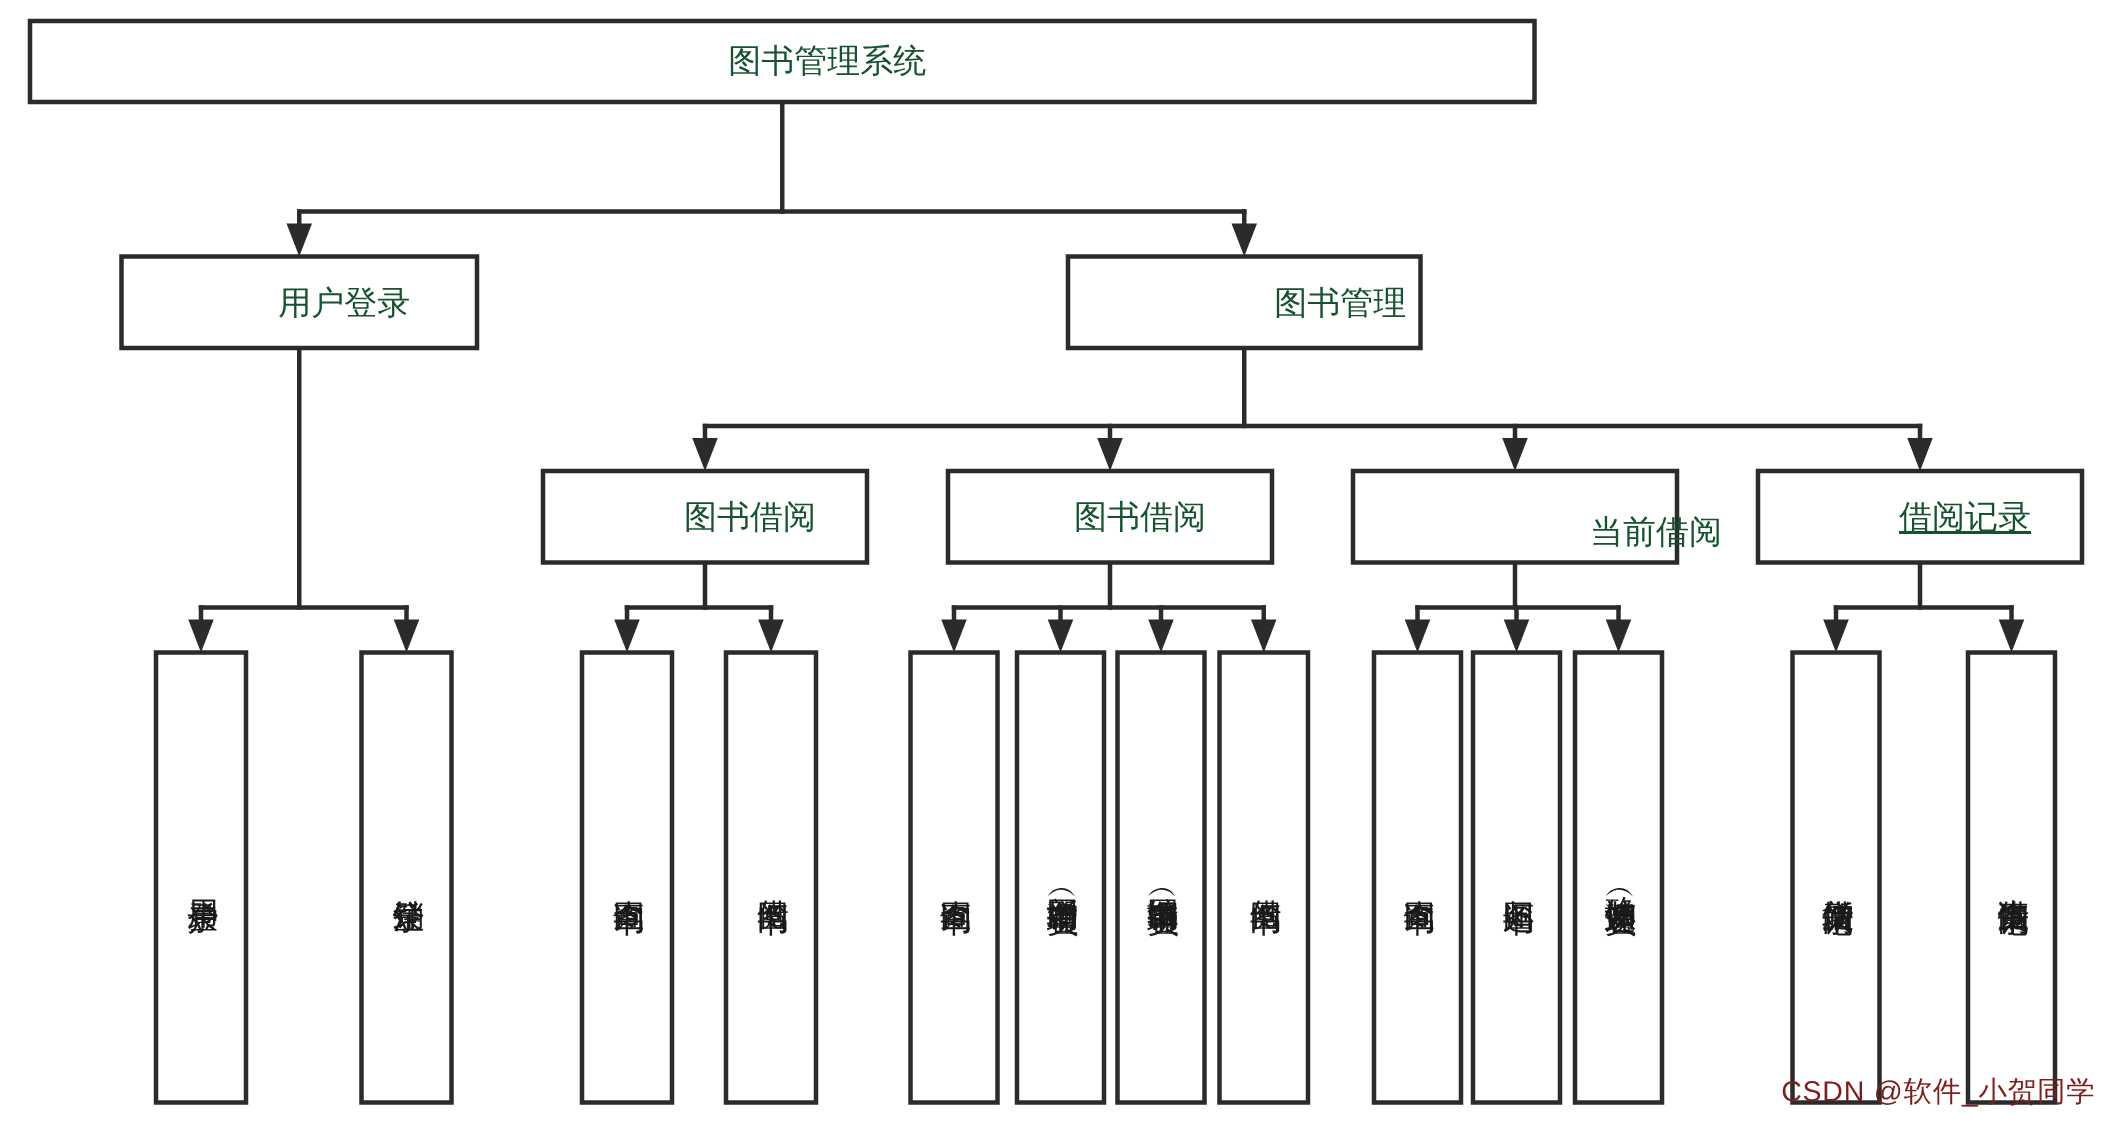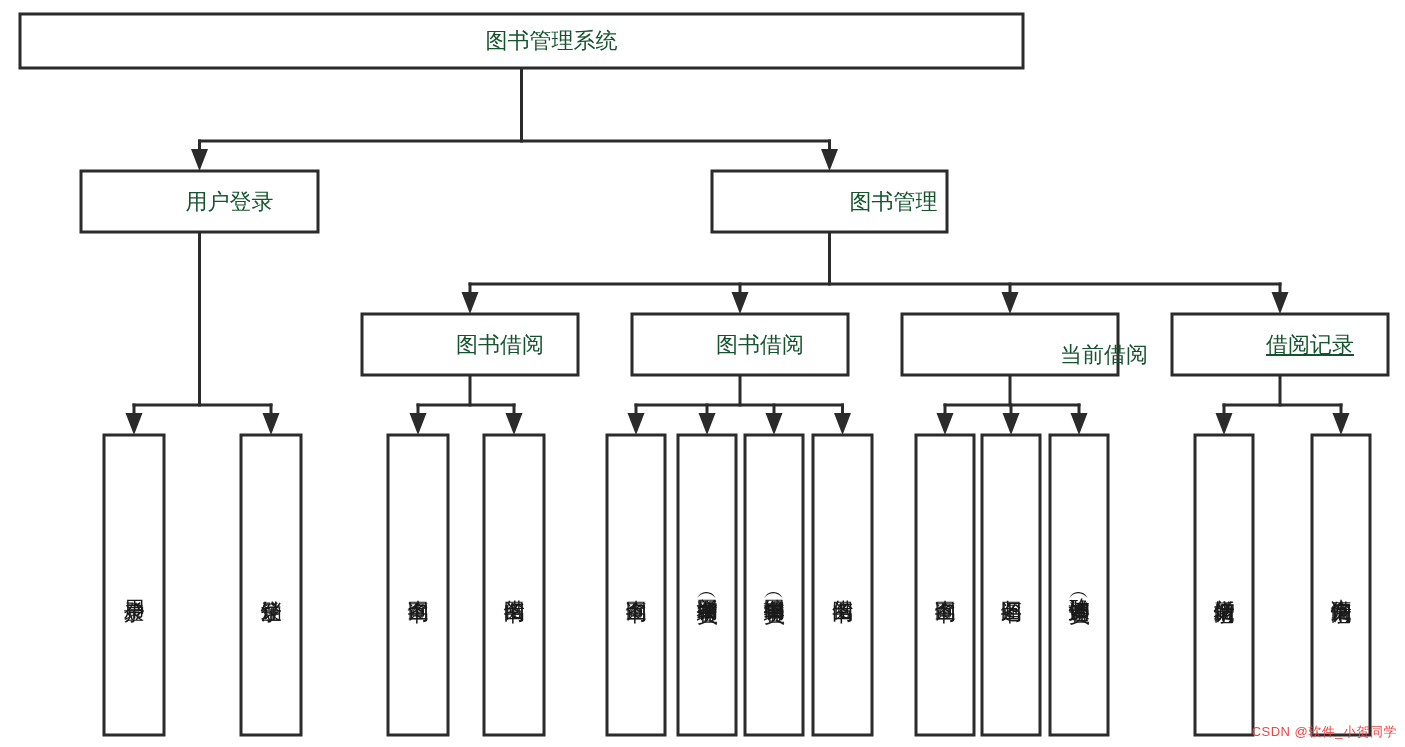--- a/index.html
+++ b/index.html
@@ -67,22 +67,22 @@
     justify-content: center;
     white-space: nowrap;
     pointer-events: none;
     padding-left: 30px;
   }
   #watermark {
     position: absolute;
     right: 8px;
     bottom: 6px;
     font-family: "Liberation Sans", "DejaVu Sans", sans-serif;
-    font-size: 13px;
-    color: #ef4444;
+    font-size: 19px;
+    color: #7f1d1d;
     letter-spacing: 0.5px;
     white-space: nowrap;
   }
 </style>
 </head>
 <body>
 
 <div id="diagram-root">
   <svg class="diagram" viewBox="0 0 1405 747">
     <g id="edges-layer">

